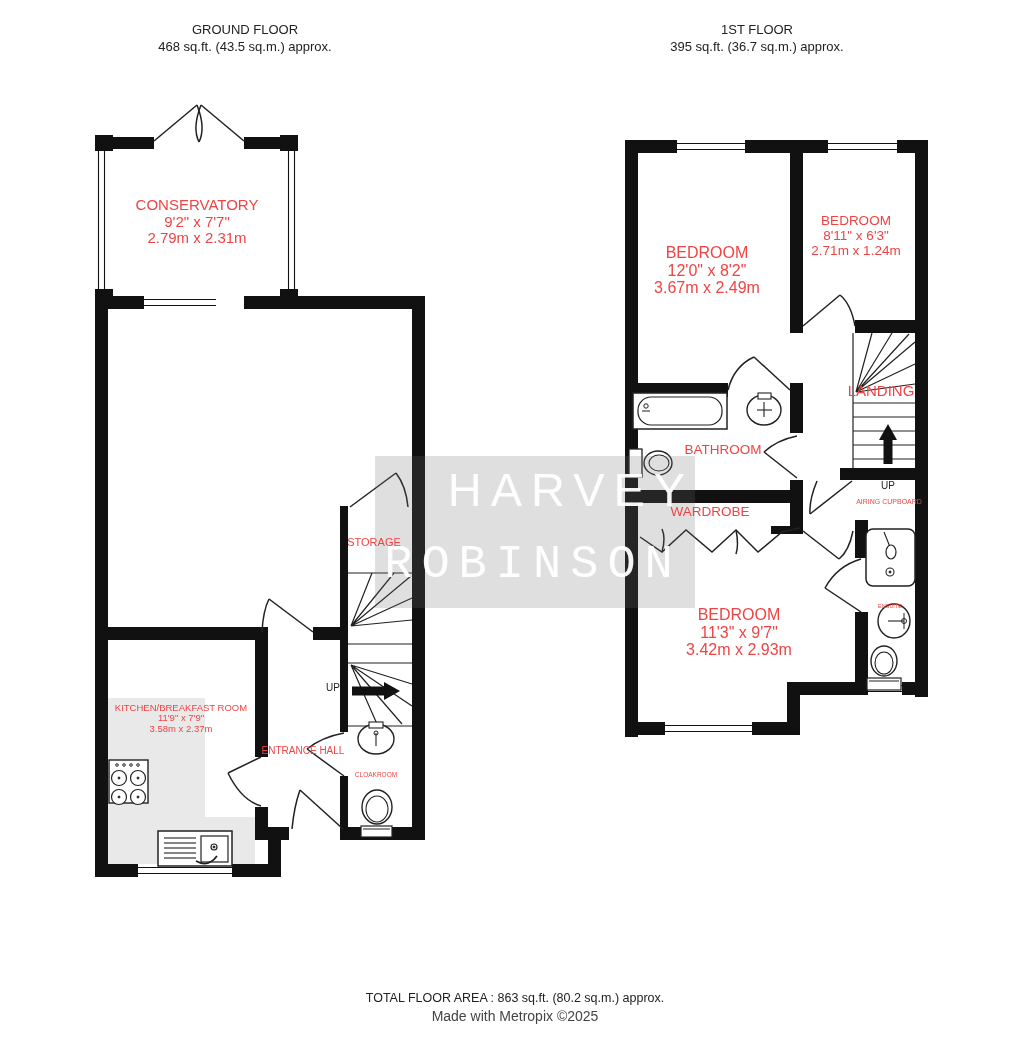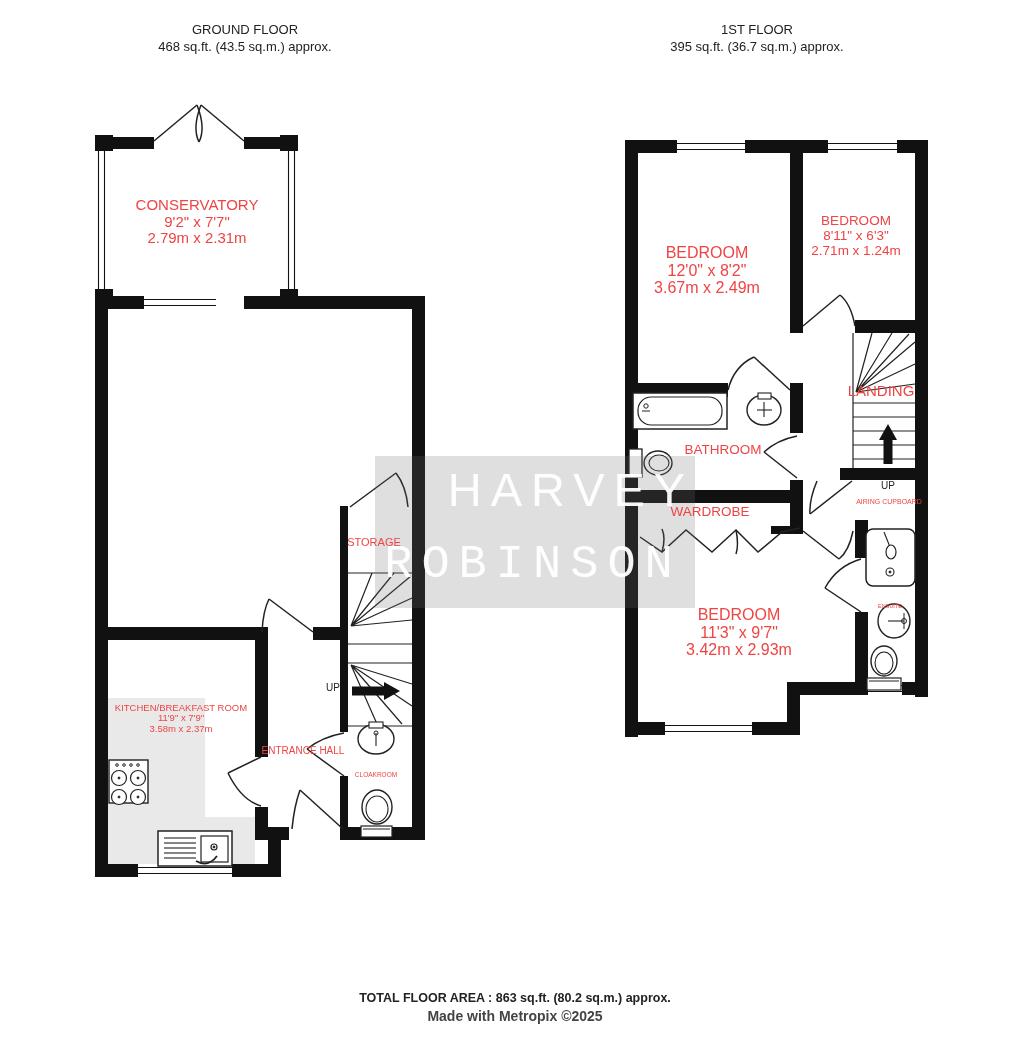--- a/index.html
+++ b/index.html
@@ -8,21 +8,21 @@
   .plan-svg{position:absolute;left:0;top:0;}
   .floor-header{position:absolute;transform:translateX(-50%);text-align:center;
                 font-size:13px;color:#222;line-height:1.3;white-space:nowrap;}
   .room-label{position:absolute;transform:translateX(-50%);text-align:center;
               font-weight:normal;color:#ef4444;line-height:1.1;white-space:nowrap;z-index:4;}
   .up-label{font-weight:normal;color:#222;}
   .wm-band{position:absolute;left:375px;top:456px;width:320px;height:152px;
            background:rgba(110,110,110,0.22);z-index:3;}
   .wm-text{position:absolute;transform:translateX(-50%);color:rgba(255,255,255,0.95);
            font-size:47px;font-weight:300;letter-spacing:9px;z-index:5;white-space:nowrap;}
-  .footer-line{position:absolute;transform:translateX(-50%);text-align:left;white-space:nowrap;font-weight:bold;}
+  .footer-line{position:absolute;transform:translateX(-50%);text-align:left;white-space:nowrap;}
   .footer-total{font-size:12.5px;color:#222;}
   .footer-credit{font-size:14px;color:#444;}
 </style>
 </head>
 <body>
 
 <div class="canvas">
 
   <div class="floor-header" style="left:245px;top:22px;">
     <div>GROUND FLOOR</div>

